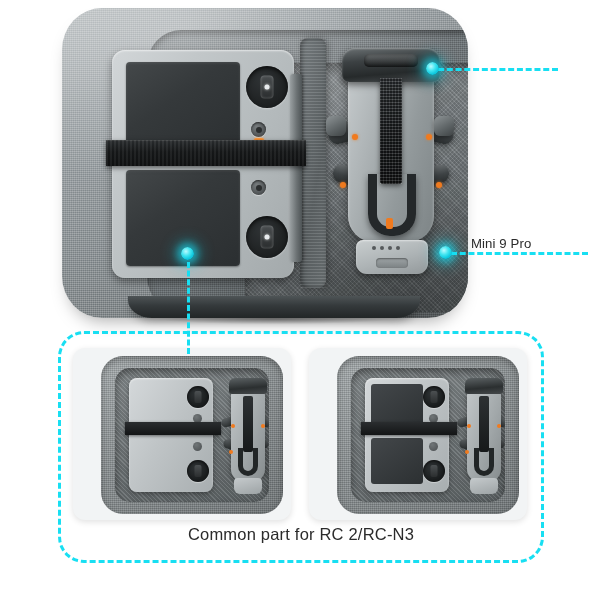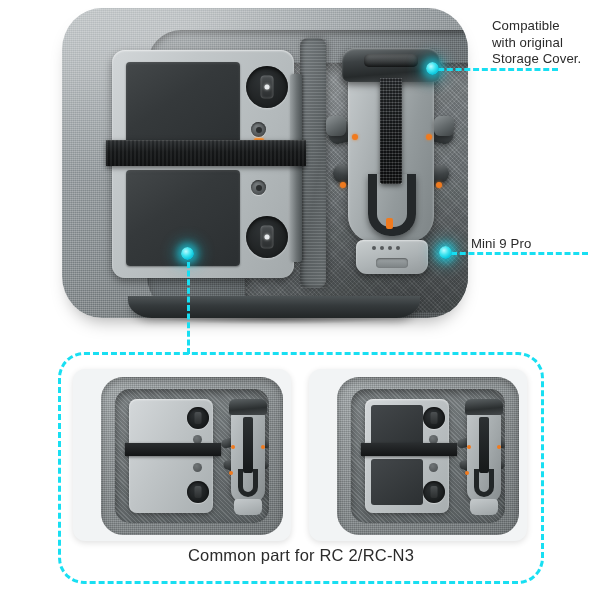--- a/index.html
+++ b/index.html
@@ -270,21 +270,21 @@
   .bat-leds i { width:4px; height:4px; border-radius:50%; background:#55595b; display:block; }
   .bat-btn {
     position:absolute; left:20px; top:18px; width:32px; height:10px;
     border-radius:4px;
     background:linear-gradient(180deg,#9ea4a6,#7b8183);
     box-shadow:inset 0 1px 2px rgba(0,0,0,0.45);
   }
 
   
   #compare-box {
-    position:absolute; left:58px; top:352px; width:486px; height:232px;
+    position:absolute; left:58px; top:331px; width:486px; height:232px;
     border:3px dashed #18dff2; border-radius:26px;
     z-index:20;
   }
   .inset {
     position:absolute; top:14px; width:218px; height:172px;
     border-radius:12px; overflow:hidden;
     background:#f2f4f5;
     box-shadow:0 2px 6px rgba(0,0,0,0.12);
   }
   .inset.left  { left:12px; }
@@ -464,23 +464,20 @@
         </span>
         <span class="bat-btn"></span>
       </div>
     </div>
 
     <div class="case-lip"></div>
   </div>
 
   <div class="dash-h" style="left:438px; top:68px; width:120px;"></div>
   <div class="cyan-dot" style="left:426px; top:62px;"></div>
-  <div class="callout" style="left:492px; top:18px; width:106px;">Compatible
-with original
-Storage Cover.</div>
 
   <div class="dash-h" style="left:451px; top:252px; width:137px;"></div>
   <div class="cyan-dot" style="left:439px; top:246px;"></div>
   <div class="callout" style="left:471px; top:236px;">Mini 9 Pro</div>
 
   <div class="dash-v" style="left:187px; top:262px; height:92px;"></div>
   <div class="cyan-dot" style="left:181px; top:247px;"></div>
 
   <div id="compare-box">
 

